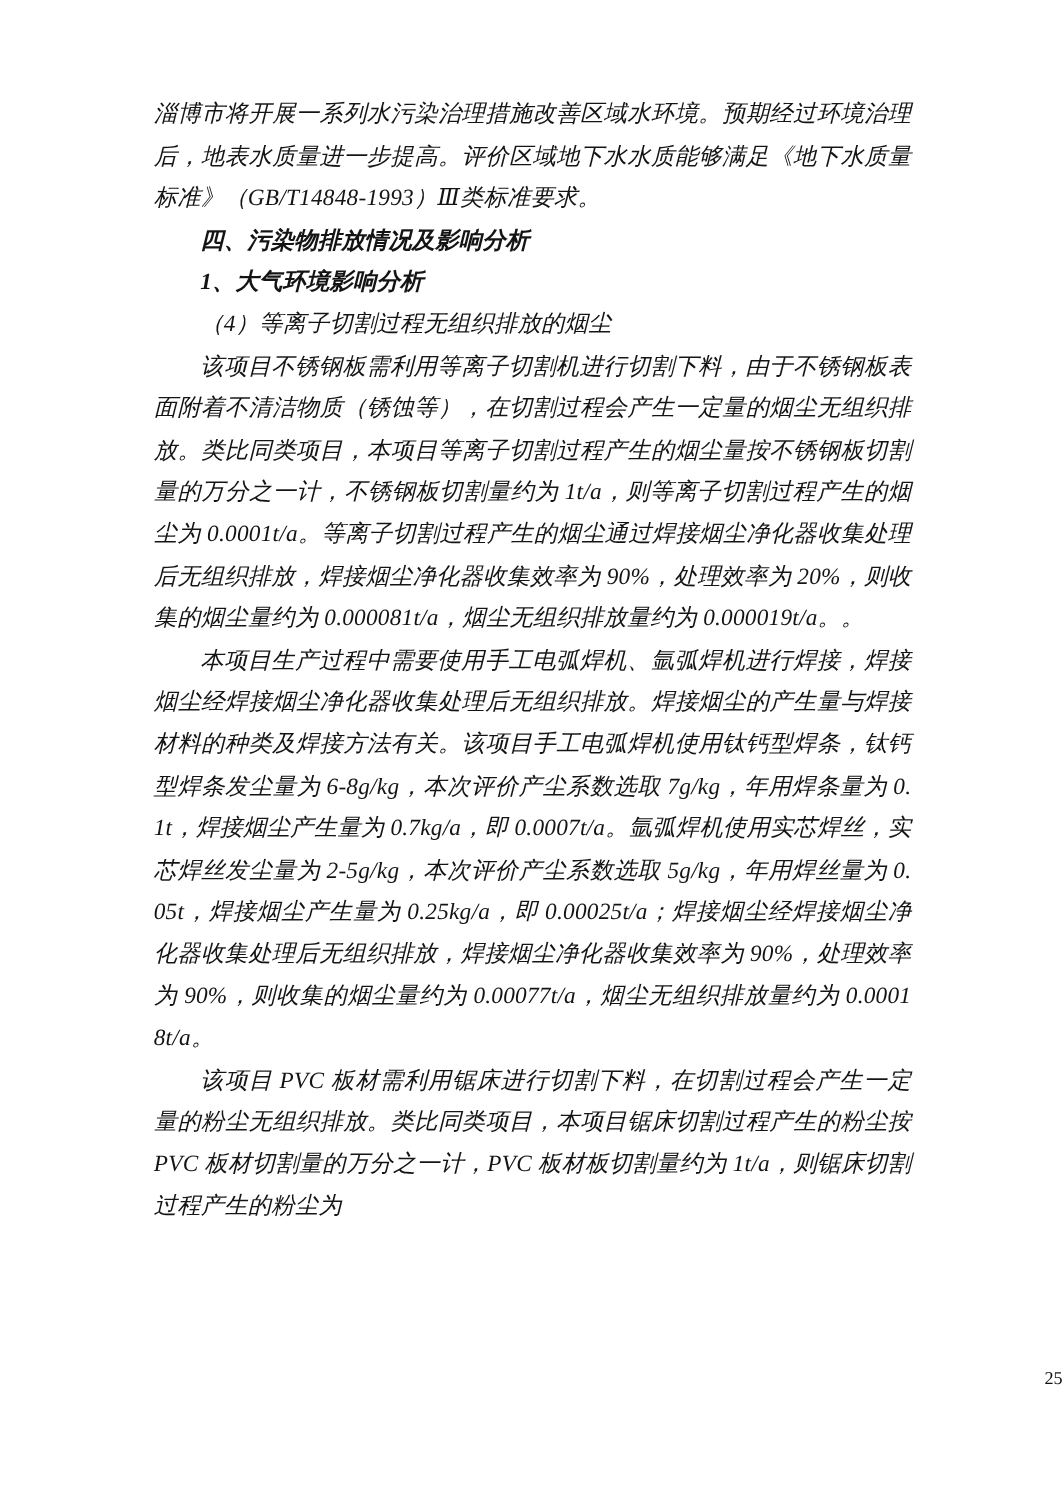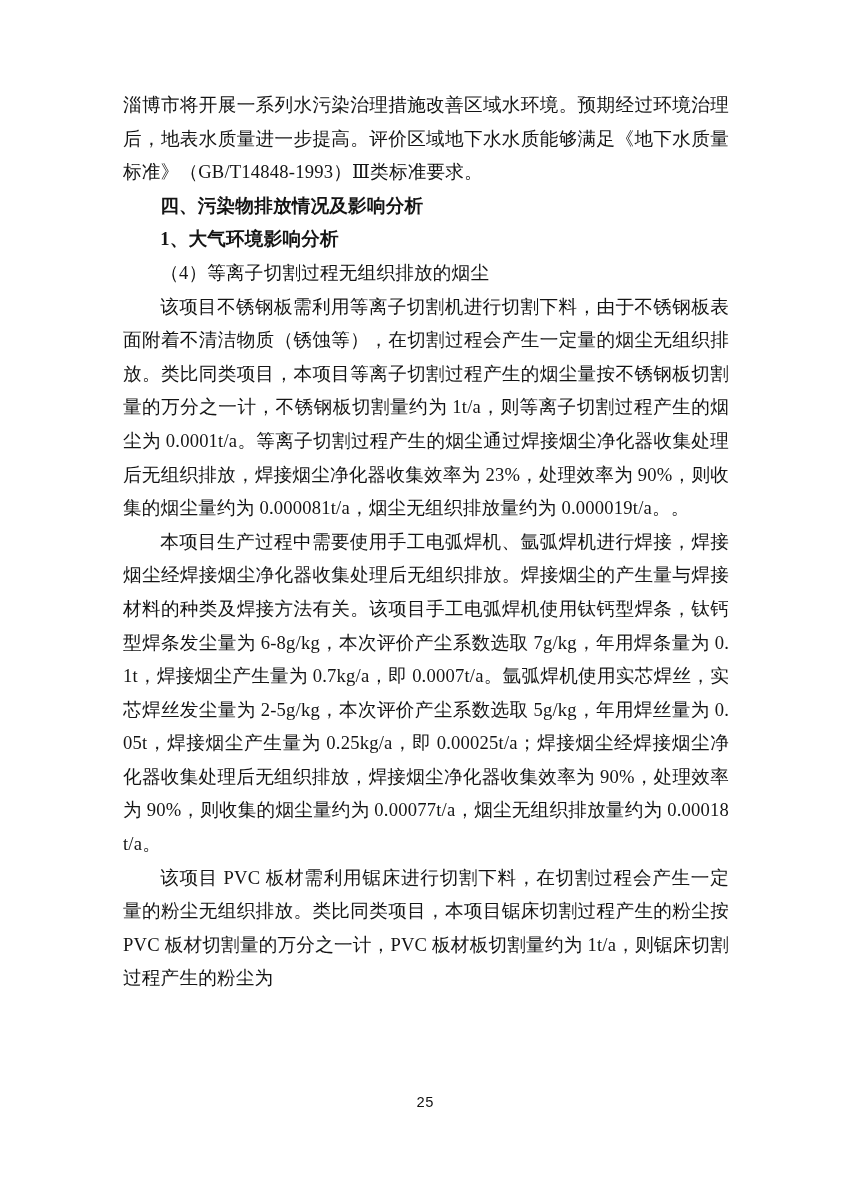--- a/index.html
+++ b/index.html
@@ -12,55 +12,56 @@
     width: 850px;
     height: 1202px;
     background: #ffffff;
     overflow: hidden;
     font-family: "Liberation Serif", "DejaVu Serif", serif;
     color: #141414;
   }
   .content {
     position: absolute;
     left: 123px;
-    top: 88px;
+    top: 75px;
     width: 606px;
+    font-style: italic;
   }
   .content p {
     margin: 0;
     font-size: 18.6px;
     line-height: 33.6px;
     text-align: justify;
     letter-spacing: 0.2px;
     word-break: break-all;
   }
   .content p.indent {
     text-indent: 2em;
   }
   .content p.bold {
     font-weight: bold;
   }
   .page-footer {
     position: absolute;
     left: 0;
     top: 1095px;
     width: 100%;
-    text-align: center;
-    font-family: Liberation Mono, monospace;
+    text-align: right;
+    font-family: Liberation Serif, serif;
     font-size: 14.5px;
     color: #111111;
   }
 </style>
 </head>
 <body>
 
 <div class="page">
   <div class="content">
     <p class="body">淄博市将开展一系列水污染治理措施改善区域水环境。预期经过环境治理后，地表水质量进一步提高。评价区域地下水水质能够满足《地下水质量标准》（GB/T14848-1993）Ⅲ类标准要求。</p>
     <p class="bold indent">四、污染物排放情况及影响分析</p>
     <p class="bold indent">1、大气环境影响分析</p>
     <p class="indent">（4）等离子切割过程无组织排放的烟尘</p>
-    <p class="indent">该项目不锈钢板需利用等离子切割机进行切割下料，由于不锈钢板表面附着不清洁物质（锈蚀等），在切割过程会产生一定量的烟尘无组织排放。类比同类项目，本项目等离子切割过程产生的烟尘量按不锈钢板切割量的万分之一计，不锈钢板切割量约为 1t/a，则等离子切割过程产生的烟尘为 0.0001t/a。等离子切割过程产生的烟尘通过焊接烟尘净化器收集处理后无组织排放，焊接烟尘净化器收集效率为 23%，处理效率为 90%，则收集的烟尘量约为 0.000081t/a，烟尘无组织排放量约为 0.000019t/a。。</p>
+    <p class="indent">该项目不锈钢板需利用等离子切割机进行切割下料，由于不锈钢板表面附着不清洁物质（锈蚀等），在切割过程会产生一定量的烟尘无组织排放。类比同类项目，本项目等离子切割过程产生的烟尘量按不锈钢板切割量的万分之一计，不锈钢板切割量约为 1t/a，则等离子切割过程产生的烟尘为 0.0001t/a。等离子切割过程产生的烟尘通过焊接烟尘净化器收集处理后无组织排放，焊接烟尘净化器收集效率为 90%，处理效率为 20%，则收集的烟尘量约为 0.000081t/a，烟尘无组织排放量约为 0.000019t/a。。</p>
     <p class="indent">本项目生产过程中需要使用手工电弧焊机、氩弧焊机进行焊接，焊接烟尘经焊接烟尘净化器收集处理后无组织排放。焊接烟尘的产生量与焊接材料的种类及焊接方法有关。该项目手工电弧焊机使用钛钙型焊条，钛钙型焊条发尘量为 6-8g/kg，本次评价产尘系数选取 7g/kg，年用焊条量为 0.1t，焊接烟尘产生量为 0.7kg/a，即 0.0007t/a。氩弧焊机使用实芯焊丝，实芯焊丝发尘量为 2-5g/kg，本次评价产尘系数选取 5g/kg，年用焊丝量为 0.05t，焊接烟尘产生量为 0.25kg/a，即 0.00025t/a；焊接烟尘经焊接烟尘净化器收集处理后无组织排放，焊接烟尘净化器收集效率为 90%，处理效率为 90%，则收集的烟尘量约为 0.00077t/a，烟尘无组织排放量约为 0.00018t/a。</p>
     <p class="indent">该项目 PVC 板材需利用锯床进行切割下料，在切割过程会产生一定量的粉尘无组织排放。类比同类项目，本项目锯床切割过程产生的粉尘按 PVC 板材切割量的万分之一计，PVC 板材板切割量约为 1t/a，则锯床切割过程产生的粉尘为</p>
   </div>
   <div class="page-footer">25</div>
 </div>
 
 </body></html>

